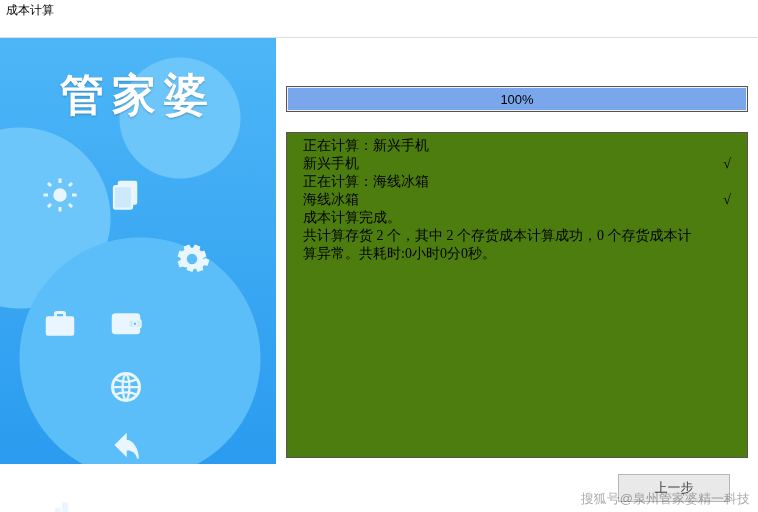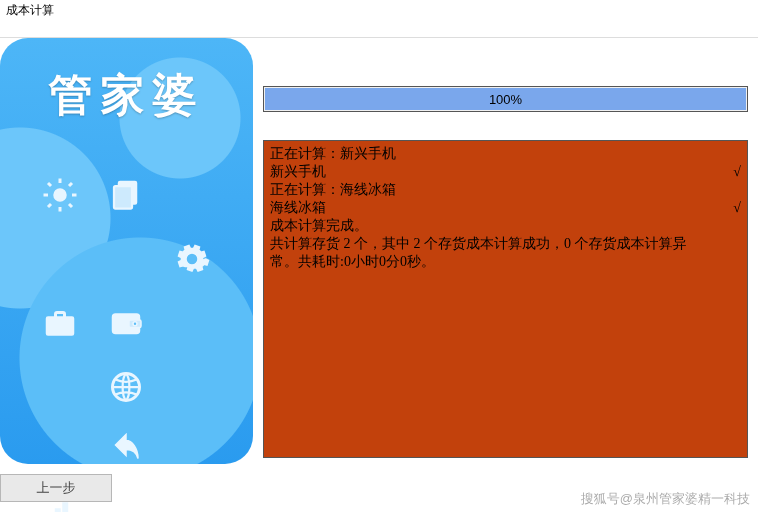--- a/index.html
+++ b/index.html
@@ -2,67 +2,66 @@
 <html><head>
 <meta charset="utf-8">
 <style>
   * { box-sizing: border-box; margin: 0; padding: 0; }
   html, body { width: 758px; height: 512px; font-family: "Microsoft YaHei", "SimSun", sans-serif; background: #fff; }
   .window { width: 758px; height: 512px; display: flex; flex-direction: column; }
   .titlebar { height: 38px; padding: 2px 6px; font-size: 12px; color: #000; background: #fff; border-bottom: 1px solid #ddd; }
   .body { flex: 1; display: flex; flex-direction: column; }
   .main-row { flex: 1; display: flex; }
   .sidebar {
-    width: 253px; height: 100%;
+    width: 276px; height: 100%;
     background: #2fa6f3;
     background: radial-gradient(circle at 180px 80px, #6cc6fa 60px, transparent 61px),
                 radial-gradient(circle at 140px 320px, #5bbef8 120px, transparent 121px),
                 radial-gradient(circle at 20px 180px, #6cc6fa 90px, transparent 91px),
                 linear-gradient(#4db6f7, #2a9bef);
     position: relative;
     color: #fff;
-    border-radius: 28px;
   }
   .brand {
     position: absolute; top: 28px; left: 0; right: 0; text-align: center;
     font-size: 44px; font-weight: 700; letter-spacing: 8px;
     text-shadow: 0 1px 2px rgba(0,0,0,.25);
     font-family: "SimHei","Microsoft YaHei",sans-serif;
   }
   .icon-grid {
     position: absolute; top: 130px; left: 34px; right: 18px;
     display: grid; grid-template-columns: 52px 52px 52px; grid-auto-rows: 58px;
     gap: 6px 14px; align-items: center; justify-items: center;
   }
   .icon-grid .ico { width: 36px; height: 36px; fill: #e9f6ff; }
   .icon-grid .ico path, .icon-grid .ico rect, .icon-grid .ico circle, .icon-grid .ico polygon, .icon-grid .ico line { stroke: #e9f6ff; }
   .right { flex: 1; padding: 10px 10px 6px 10px; display: flex; flex-direction: column; }
   .spacer-top { height: 38px; }
   .progress-wrap {
     height: 26px; border: 1px solid #555; background: #f0f0f0; position: relative;
-    margin-bottom: 28px;
+    margin-bottom: 20px;
     text-align: right;
   }
   .progress-fill {
     position: absolute; inset: 1px; background: #7aa7ec; 
   }
   .progress-label {
     position: absolute; inset: 0; display: flex; align-items: center; justify-content: center;
     font-size: 13px; color: #000;
   }
   .log-box {
-    flex: 1; border: 1px solid #555; background: #c2410c; font-family: "SimSun","NSimSun",serif;
-    font-size: 14px; line-height: 18px; padding: 4px 6px; overflow: auto; white-space: pre-wrap;
+    flex: 1; border: 1px solid #555; background: #4d7c0f; font-family: "SimSun","NSimSun",serif;
+    font-size: 14px; line-height: 18px; padding: 4px 16px; overflow: auto; white-space: pre-wrap;
     position: relative;
   }
   .log-line { display: flex; justify-content: space-between; }
   .log-line .txt { flex: 1; }
   .log-line .mark { width: 30px; text-align: right; font-style: italic; }
   .button-row {
-    height: 48px; display: flex; align-items: center; 
+    height: 48px; display: flex; align-items: center; justify-content: flex-end;
     gap: 40px; padding-right: 28px; border-top: none;
     position: relative;
   }
   .btn {
     width: 112px; height: 28px; font-size: 13px; color: #444;
     background: #e9e9e9; border: 1px solid #b7b7b7; cursor: pointer;
     font-family: inherit;
   }
   .watermark {
     position: absolute; right: 8px; bottom: 4px; font-size: 13px; color: rgba(0,0,0,.35);

